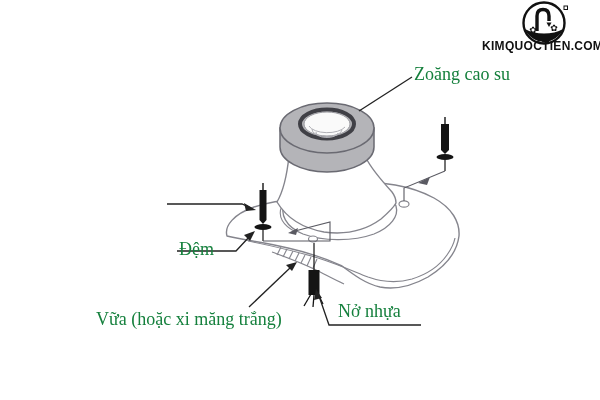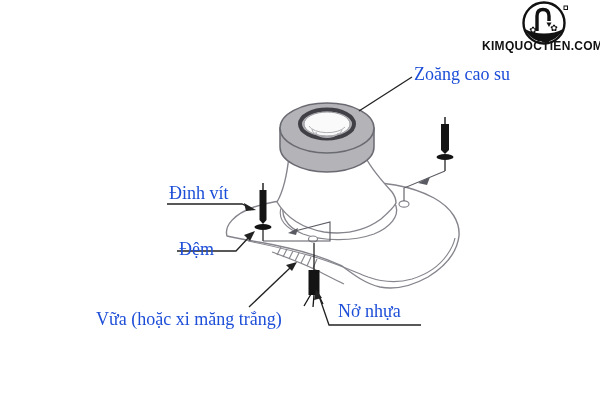--- a/index.html
+++ b/index.html
@@ -6,21 +6,21 @@
   .canvas{
     position:relative;
     width:600px;height:400px;
     background:#ffffff;
     overflow:hidden;
     font-family:"Liberation Serif", serif;
   }
   .diagram-svg{position:absolute;left:0;top:0;}
   .lbl{
     position:absolute;
-    color:#1d4ed8;
+    color:#15803d;
     font-size:18px;
     line-height:1.1;
     white-space:nowrap;
     font-family:"Liberation Serif", serif;
   }
   .brand-text{
     position:absolute;
     left:482px;top:39px;width:120px;
     text-align:center;
     font-family:"Liberation Sans", sans-serif;
@@ -161,21 +161,20 @@
       <path d="M 537 31 L 537 16 Q 537 9.5 543 9.5 Q 549 9.5 549 16 L 549 21" fill="none" stroke="#111111" stroke-width="3.4" stroke-linecap="butt"></path>
       <path d="M 546.5 22.5 L 551.5 22.5 L 549 27 Z" fill="#111111"></path>
       <text x="533" y="33" font-size="9" text-anchor="middle" fill="#111111" font-family="DejaVu Sans, sans-serif">✿</text>
       <text x="554" y="31" font-size="9" text-anchor="middle" fill="#111111" font-family="DejaVu Sans, sans-serif">✿</text>
       <rect x="564" y="6" width="3.5" height="3.5" fill="none" stroke="#111111" stroke-width="1"></rect>
     </g>
   </svg>
 
   <div class="lbl" style="left:414px;top:65px;">Zoăng cao su</div>
 
-  <div class="lbl" style="left:169px;top:184px;">Đinh vít</div>
 
   <div class="lbl" style="left:179px;top:240px;">Đệm</div>
 
   <div class="lbl" style="left:96px;top:310px;">Vữa (hoặc xi măng trắng)</div>
 
   <div class="lbl" style="left:338px;top:302px;">Nở nhựa</div>
 
   <div class="brand-text">KIMQUOCTIEN.COM</div>
 </div>
 

